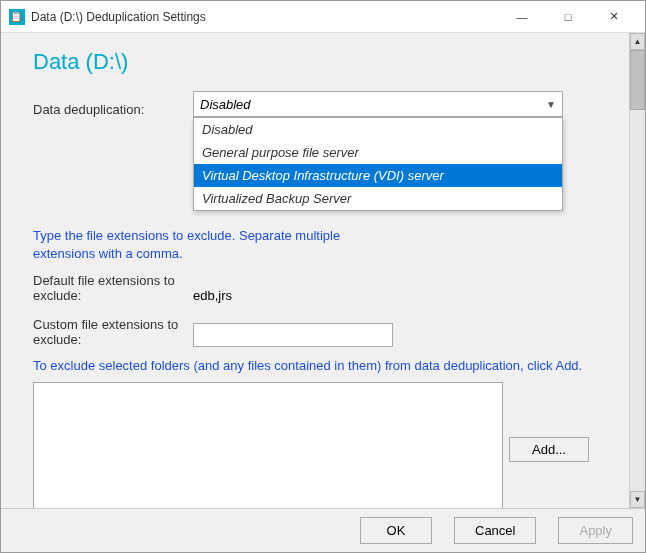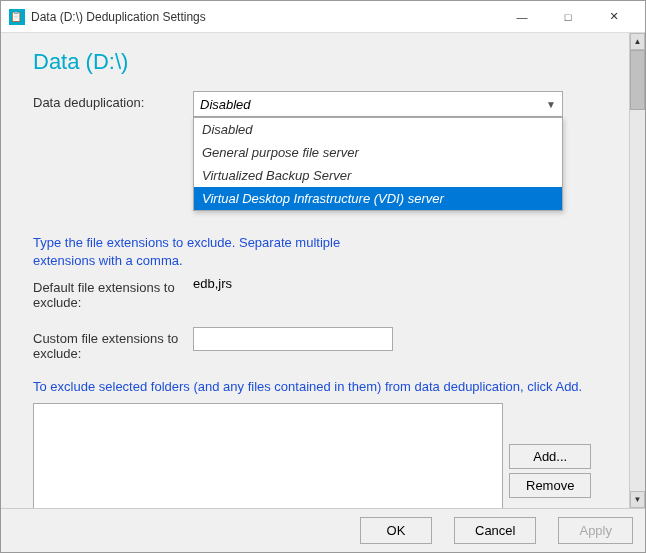--- a/index.html
+++ b/index.html
@@ -110,22 +110,22 @@
       border: 1px solid #aaa;
     }
     .page-title {
       font-size: 22px;
       color: #00aacc;
       font-weight: 300;
       margin-bottom: 16px;
     }
     .form-row {
       display: flex;
-      align-items: flex-start;
-      margin-bottom: 17px;
+      align-items: flex-end;
+      margin-bottom: 10px;
     }
     .form-label {
       width: 160px;
       flex-shrink: 0;
       color: #333;
       padding-top: 4px;
       font-size: 13px;
     }
     .form-control-wrap {
       flex: 1;
@@ -259,22 +259,22 @@
         <div class="form-label">Data deduplication:</div>
         <div class="form-control-wrap">
           <div class="dropdown-container">
             <div class="dropdown-header">
               <span class="dropdown-header-text">Disabled</span>
               <span class="dropdown-arrow">▼</span>
             </div>
             <div class="dropdown-list">
               <div class="dropdown-item">Disabled</div>
               <div class="dropdown-item">General purpose file server</div>
+              <div class="dropdown-item selected">Virtual Desktop Infrastructure (VDI) server</div>
               <div class="dropdown-item">Virtualized Backup Server</div>
-              <div class="dropdown-item selected">Virtual Desktop Infrastructure (VDI) server</div>
             </div>
           </div>
         </div>
       </div>
 
       <div style="height: 100px;"></div>
 
       <div class="section-text">
         Type the file extensions to exclude. Separate multiple<br>extensions with a comma.
       </div>
@@ -292,21 +292,20 @@
           <input class="text-input" type="text" value="" style="">
         </div>
       </div>
 
       <div class="section-text" style="margin-bottom: 6px;">To exclude selected folders (and any files contained in them) from data deduplication, click Add.</div>
 
       <div class="folders-row">
         <div class="folder-list-container"></div>
         <div class="button-group-right">
           <button class="btn">Add...</button>
-          <button class="btn">Remove</button>
         </div>
       </div>
 
     </div>
 
     <div class="scrollbar">
       <div class="scroll-btn">▲</div>
       <div class="scroll-track">
         <div class="scroll-thumb"></div>
       </div>

